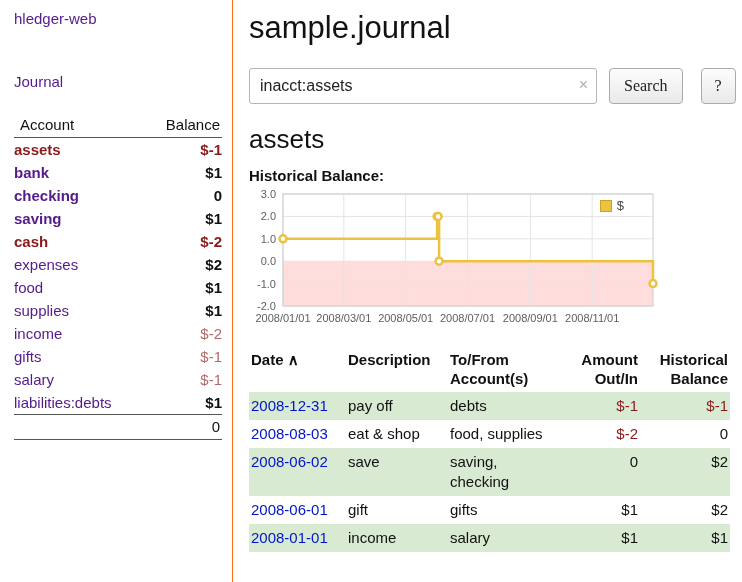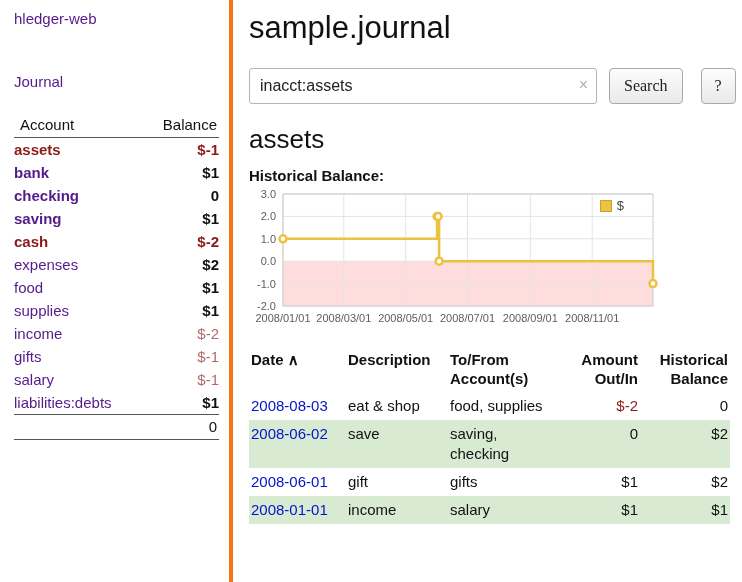--- a/index.html
+++ b/index.html
@@ -3,21 +3,21 @@
 <meta charset="utf-8">
 <style>
   * { box-sizing: border-box; }
   html,body { margin:0; padding:0; background:#fff; }
   body { font-family:"Liberation Sans", sans-serif; color:#111; width:742px; height:582px; overflow:hidden; }
   a { text-decoration:none; cursor:pointer; }
 
   .app { display:flex; width:742px; height:582px; }
 
   
-  .sidebar { width:233px; flex:none; border-right:4px solid #f97316; padding:8px 10px 0 14px; }
+  .sidebar { width:233px; flex:none; border-right:1px solid #f97316; padding:8px 10px 0 14px; }
   .app-title { display:block; color:#551a8b; font-size:15px; margin-top:2px; }
   .journal-link { display:block; color:#551a8b; font-size:15px; margin-top:46px; }
   table.accounts { border-collapse:collapse; width:100%; margin-top:24px; font-size:15px; }
   table.accounts th { font-weight:400; padding:2px 0 4px 0; border-bottom:1px solid #555;margin-top:44px; }
   table.accounts th.acc-h { text-align:left; padding-left:6px; }
   table.accounts th.bal-h { text-align:right; padding-right:2px; }
   table.accounts td { padding:1.5px 0; line-height:20px; }
   .acct { color:#551a8b; }
   .acct.b { font-weight:700; }
   .acct.neg { color:#8b1a1a; }
@@ -203,20 +203,27 @@
       <thead>
         <tr>
           <th><span>Date</span> <span class="sort">∧</span></th>
           <th>Description</th>
           <th>To/From Account(s)</th>
           <th class="num">Amount Out/In</th>
           <th class="num">Historical Balance</th>
         </tr>
       </thead>
       <tbody>
+          <tr class="green">
+            <td><a href="#" class="date">2008-12-31</a></td>
+            <td>pay off</td>
+            <td>debts</td>
+            <td class="num neg">$-1</td>
+            <td class="num neg">$-1</td>
+          </tr>
           <tr class="">
             <td><a href="#" class="date">2008-08-03</a></td>
             <td>eat &amp; shop</td>
             <td>food, supplies</td>
             <td class="num neg">$-2</td>
             <td class="num">0</td>
           </tr>
           <tr class="green">
             <td><a href="#" class="date">2008-06-02</a></td>
             <td>save</td>

